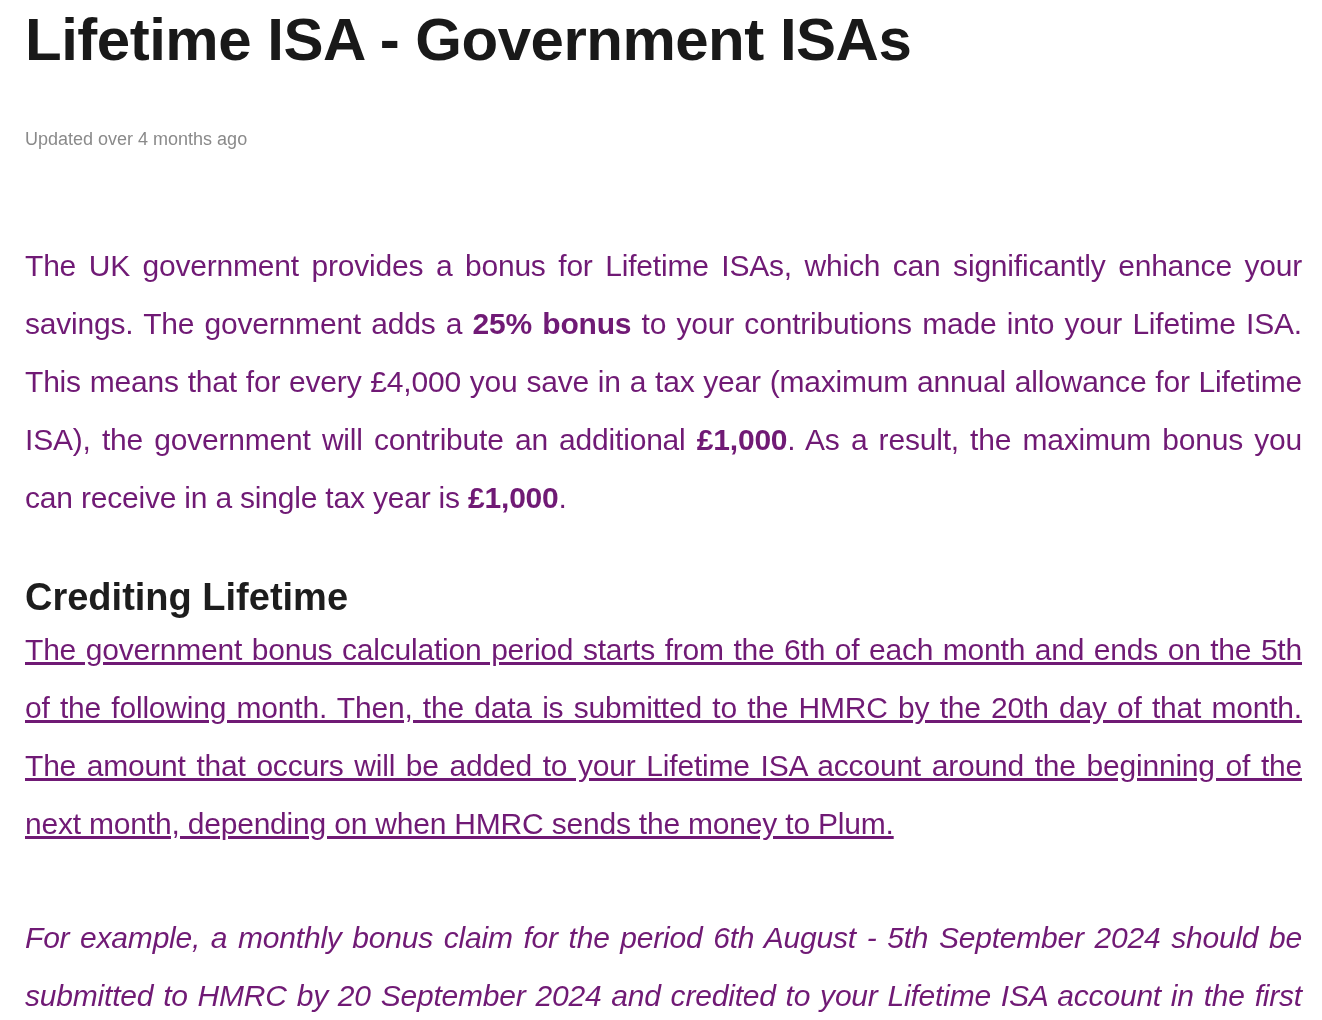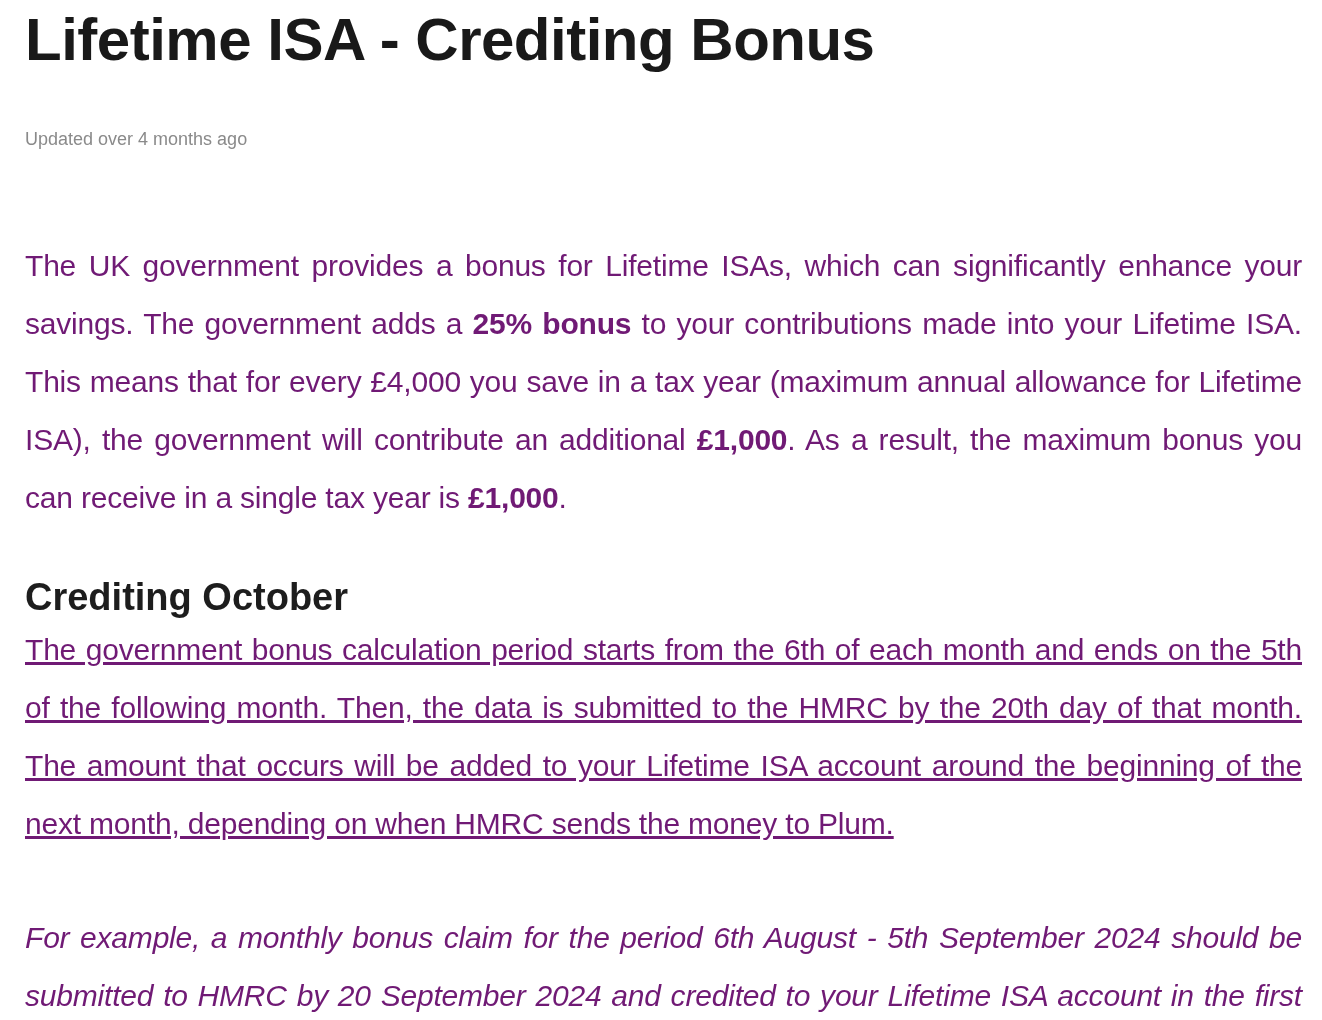--- a/index.html
+++ b/index.html
@@ -60,24 +60,24 @@
   }
   p.example {
     margin-top: 56px;
     font-style: italic;
   }
 </style>
 </head>
 <body>
 
 <main class="article">
-  <h1 class="page-title">Lifetime ISA - Crediting Bonus</h1>
+  <h1 class="page-title">Lifetime ISA - Government ISAs</h1>
 
   <p class="updated">Updated over 4 months ago</p>
 
   <p class="body-text intro"><span>The UK government provides a bonus for Lifetime ISAs, which can significantly enhance your savings. The government adds a </span><strong>25% bonus</strong><span> to your contributions made into your Lifetime ISA. This means that for every £4,000 you save in a tax year (maximum annual allowance for Lifetime ISA), the government will contribute an additional </span><strong>£1,000</strong><span>. As a result, the maximum bonus you can receive in a single tax year is </span><strong>£1,000</strong><span>.</span></p>
 
-  <h2 class="section-heading">Crediting October</h2>
+  <h2 class="section-heading">Crediting Lifetime</h2>
 
   <p class="body-text crediting">The government bonus calculation period starts from the 6th of each month and ends on the 5th of the following month. Then, the data is submitted to the HMRC by the 20th day of that month. The amount that occurs will be added to your Lifetime ISA account around the beginning of the next month, depending on when HMRC sends the money to Plum.</p>
 
   <p class="body-text example">For example, a monthly bonus claim for the period 6th August - 5th September 2024 should be submitted to HMRC by 20 September 2024 and credited to your Lifetime ISA account in the first few days of October.</p>
 </main>
 
 </body></html>

